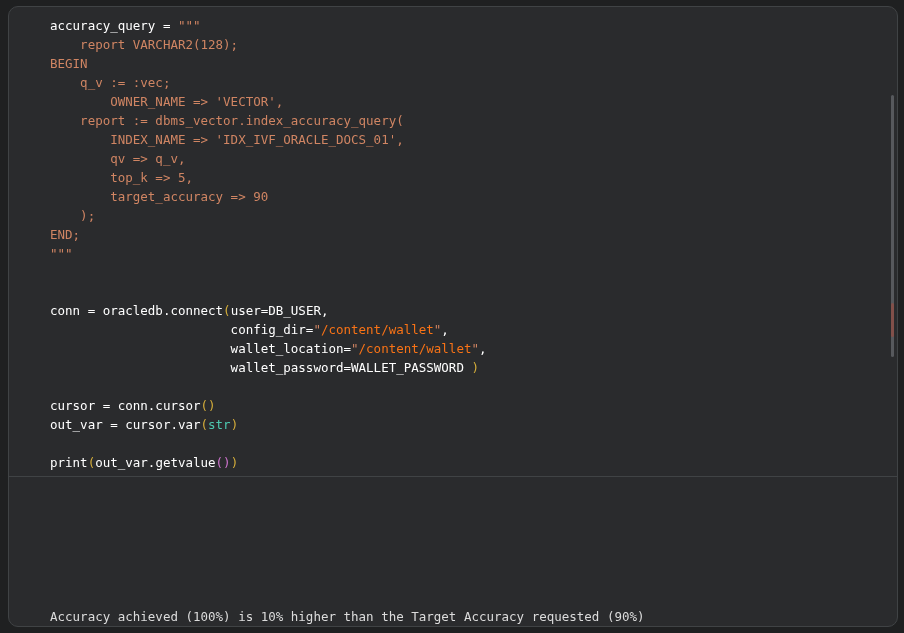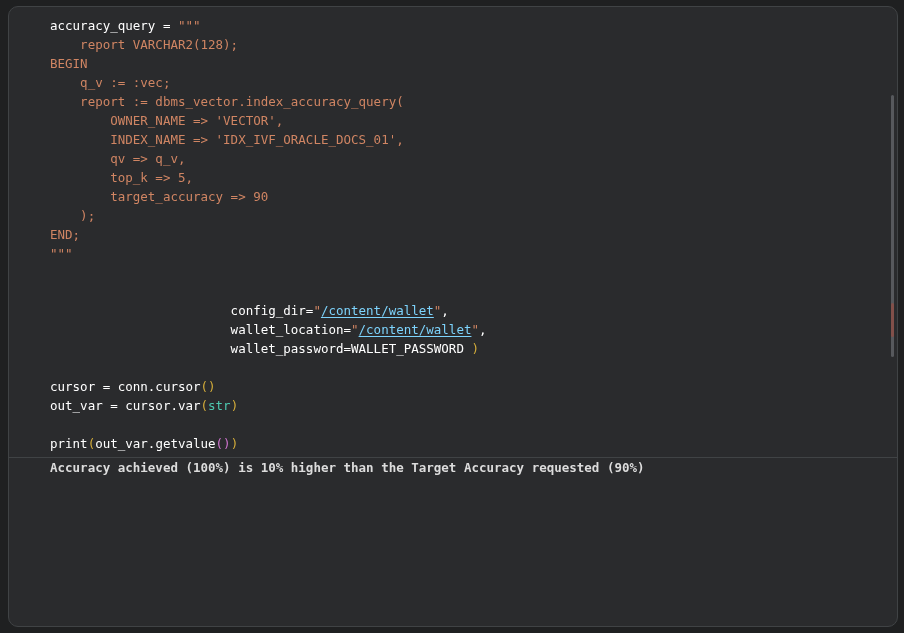--- a/index.html
+++ b/index.html
@@ -26,36 +26,35 @@
   }
   .line {
     white-space:pre;
     font-size:12.5px;
     line-height:19px;
     height:19px;
     color:#d4d4d4;
   }
   .tok-plain   { color:#ffffff; }
   .tok-str     { color:#d08563; }
-  .tok-strlink { color:#7dd3fc; text-decoration:underline; text-underline-offset:2px; }
+  .tok-strlink { color:#f97316; text-underline-offset:2px; }
   .tok-b1      { color:#d4ad3a; }
   .tok-b2      { color:#cf74cf; }
   .tok-builtin { color:#4ec9b0;margin-top:45px; }
   .separator {
     flex:0 0 auto;
     height:1px;
     background:#404345;
     margin-top:4px;
   }
   .output {
     flex:1 1 auto;
     display:flex;
-    align-items:flex-start;
+    align-items:flex-end;
     padding-left:41px;
-    font-weight:bold;
   }
   .output-text {
     font-size:12.5px;
     line-height:19px;
     color:#dcdcdc;
     white-space:pre;
   }
   .scrollbar {
     position:absolute;
     top:88px; right:2px;
@@ -79,31 +78,32 @@
 </style>
 </head>
 <body>
 
 <div class="cell">
   <div class="editor">
       <div class="line"><span class="tok-plain">accuracy_query = </span><span class="tok-str">"""</span></div>
       <div class="line"><span class="tok-str">    report VARCHAR2(128);</span></div>
       <div class="line"><span class="tok-str">BEGIN</span></div>
       <div class="line"><span class="tok-str">    q_v := :vec;</span></div>
+      <div class="line"><span class="tok-str">        OWNER_NAME =&gt; 'VECTOR',</span></div>
       <div class="line"><span class="tok-str">    report := dbms_vector.index_accuracy_query(</span></div>
-      <div class="line"><span class="tok-str">        OWNER_NAME =&gt; 'VECTOR',</span></div>
       <div class="line"><span class="tok-str">        INDEX_NAME =&gt; 'IDX_IVF_ORACLE_DOCS_01',</span></div>
       <div class="line"><span class="tok-str">        qv =&gt; q_v,</span></div>
       <div class="line"><span class="tok-str">        top_k =&gt; 5,</span></div>
       <div class="line"><span class="tok-str">        target_accuracy =&gt; 90</span></div>
       <div class="line"><span class="tok-str">    );</span></div>
       <div class="line"><span class="tok-str">END;</span></div>
       <div class="line"><span class="tok-str">"""</span></div>
       <div class="line">&nbsp;</div>
       <div class="line">&nbsp;</div>
+      <div class="line"><span class="tok-plain">conn = oracledb.connect</span><span class="tok-b1">(</span><span class="tok-plain">user=DB_USER,</span></div>
       <div class="line"><span class="tok-plain">                        config_dir=</span><span class="tok-str">"</span><span class="tok-strlink">/content/wallet</span><span class="tok-str">"</span><span class="tok-plain">,</span></div>
       <div class="line"><span class="tok-plain">                        wallet_location=</span><span class="tok-str">"</span><span class="tok-strlink">/content/wallet</span><span class="tok-str">"</span><span class="tok-plain">,</span></div>
       <div class="line"><span class="tok-plain">                        wallet_password=WALLET_PASSWORD </span><span class="tok-b1">)</span></div>
       <div class="line">&nbsp;</div>
       <div class="line"><span class="tok-plain">cursor = conn.cursor</span><span class="tok-b1">()</span></div>
       <div class="line"><span class="tok-plain">out_var = cursor.var</span><span class="tok-b1">(</span><span class="tok-builtin">str</span><span class="tok-b1">)</span></div>
       <div class="line">&nbsp;</div>
       <div class="line"><span class="tok-plain">print</span><span class="tok-b1">(</span><span class="tok-plain">out_var.getvalue</span><span class="tok-b2">()</span><span class="tok-b1">)</span></div>
     </div>
   <div class="separator"></div>

